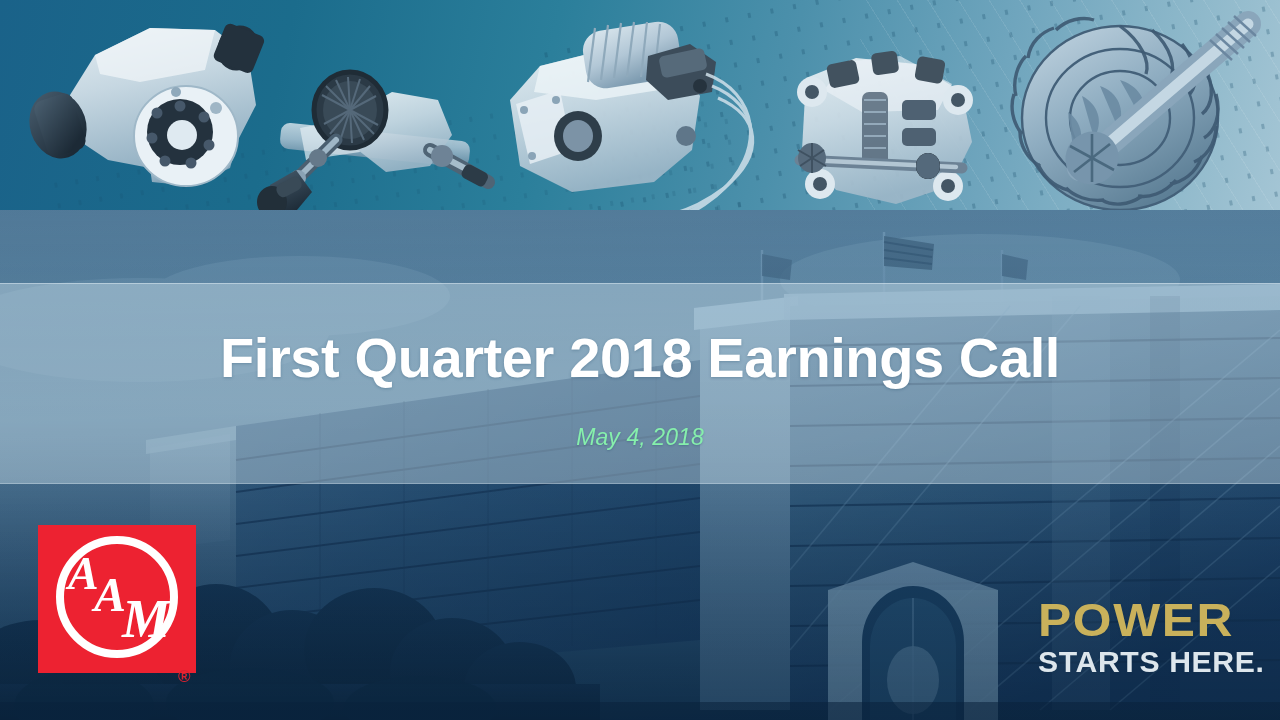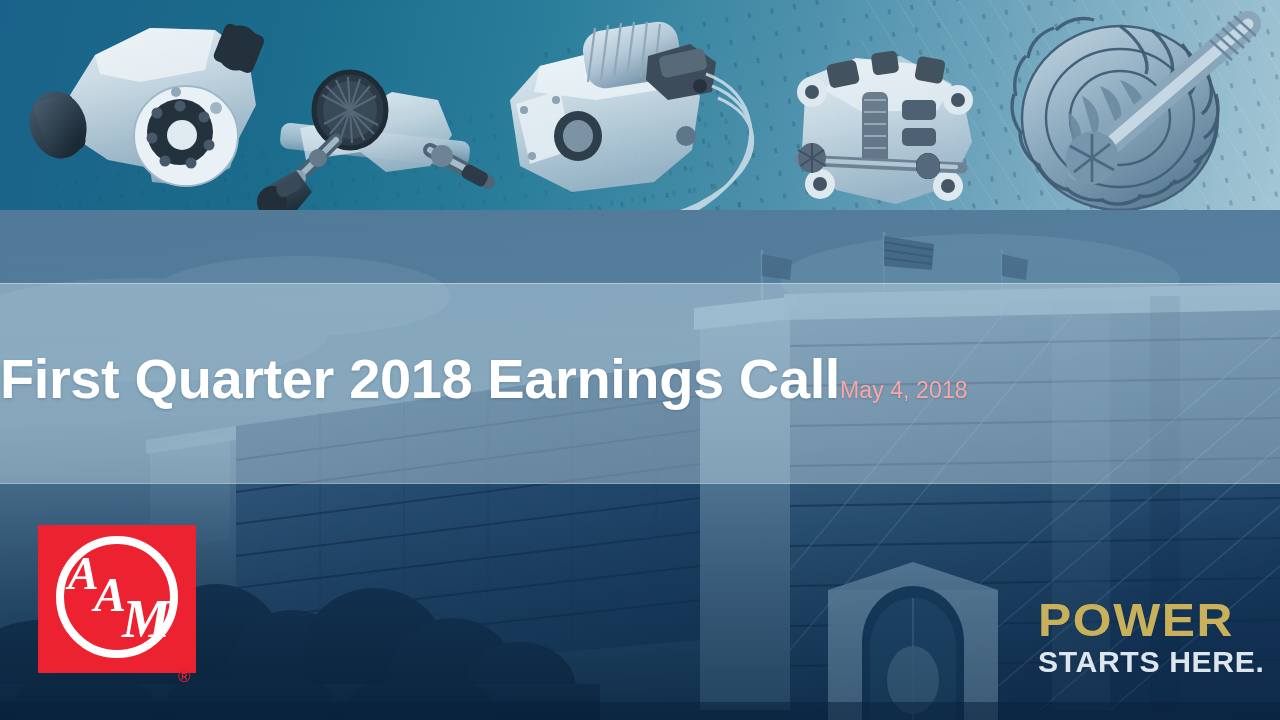--- a/index.html
+++ b/index.html
@@ -82,39 +82,40 @@
   .band {
     position:absolute; left:0; top:283px; width:1280px; height:201px;
     background:rgba(209,229,240,.40);
     border-top:1px solid rgba(232,243,250,.45);
     border-bottom:1px solid rgba(232,243,250,.30);
   }
 
   
   .title-wrap {
     position:absolute; left:0; top:283px; width:1280px; height:145px;
-    display:flex; flex-direction:row; align-items:center; justify-content:flex-start;
+    display:flex; flex-direction:column; align-items:center; justify-content:flex-start;
     padding-top:47px;
   }
   .title {
     font-size:56px;
     font-weight:bold;
     color:#ffffff;
     letter-spacing:-0.4px;
     line-height:1;
     white-space:nowrap;
     text-shadow:0 1px 3px rgba(30,70,100,.30);
   }
   .subtitle {
-    margin-top:22px;
+    margin-top:38px;
     font-size:23px;
     font-weight:normal;
-    color:#fca5a5;
+    color:#86efac;
     letter-spacing:.1px;
     text-shadow:0 1px 2px rgba(30,70,100,.30);
+    font-style:italic;
   }
 
   
   .logo {
     position:absolute; left:38px; top:525px; width:158px; height:148px;
     background:#ed2231;
   }
   .logo svg { width:100%; height:100%; display:block; }
   .logo-reg {
     position:absolute; left:178px; top:668px;

